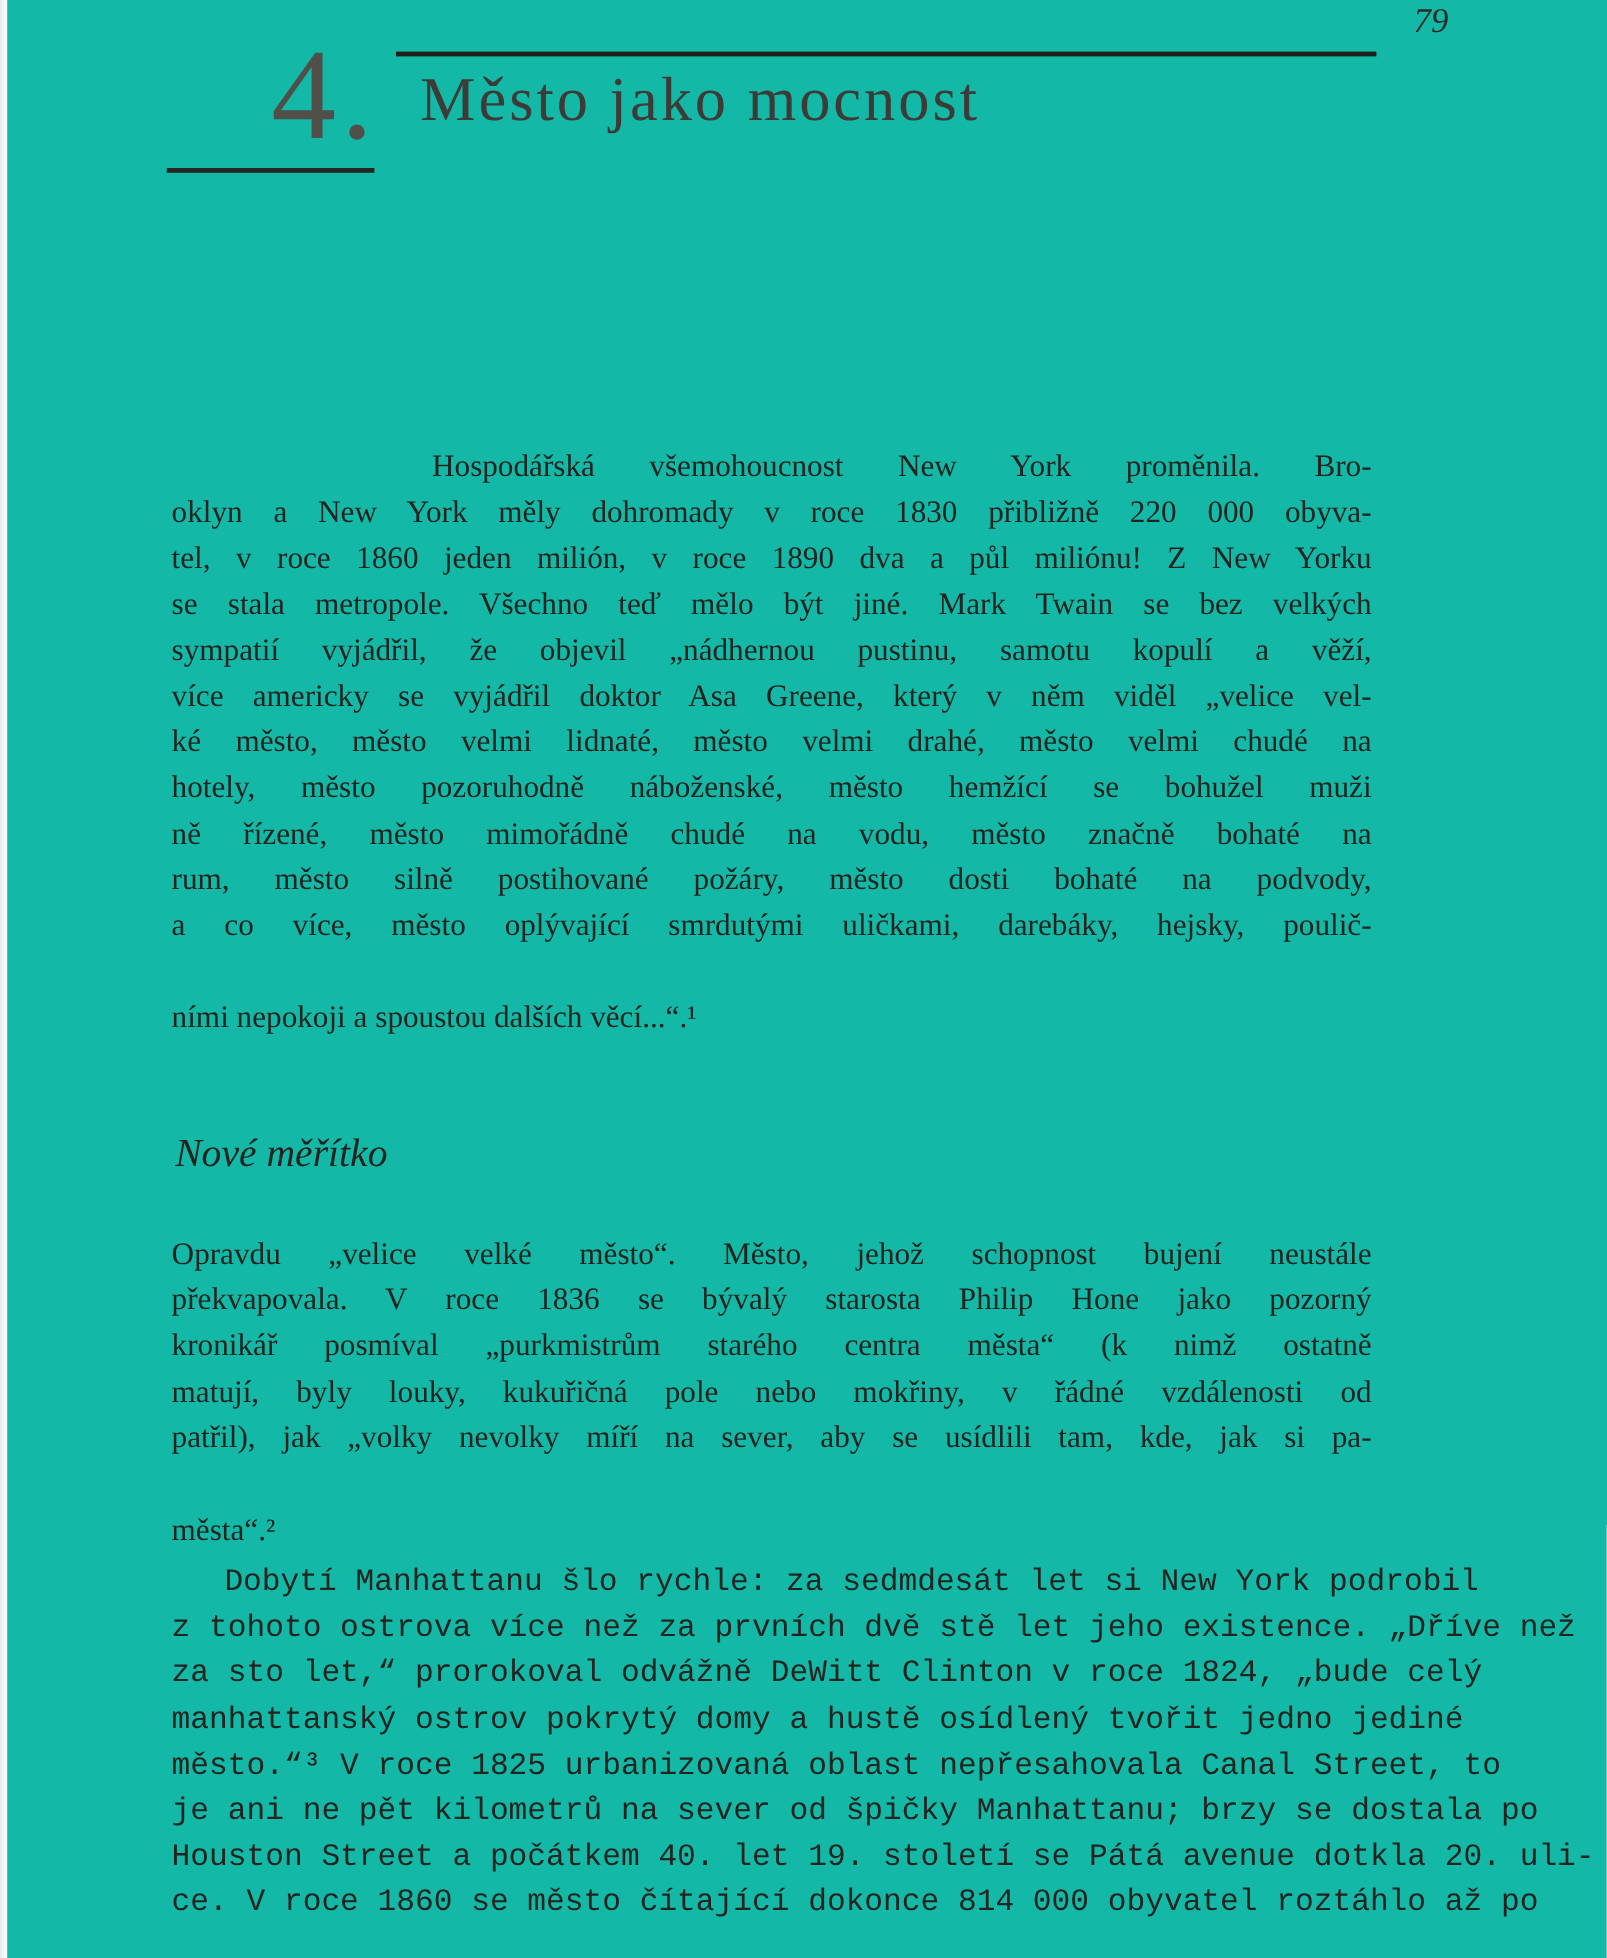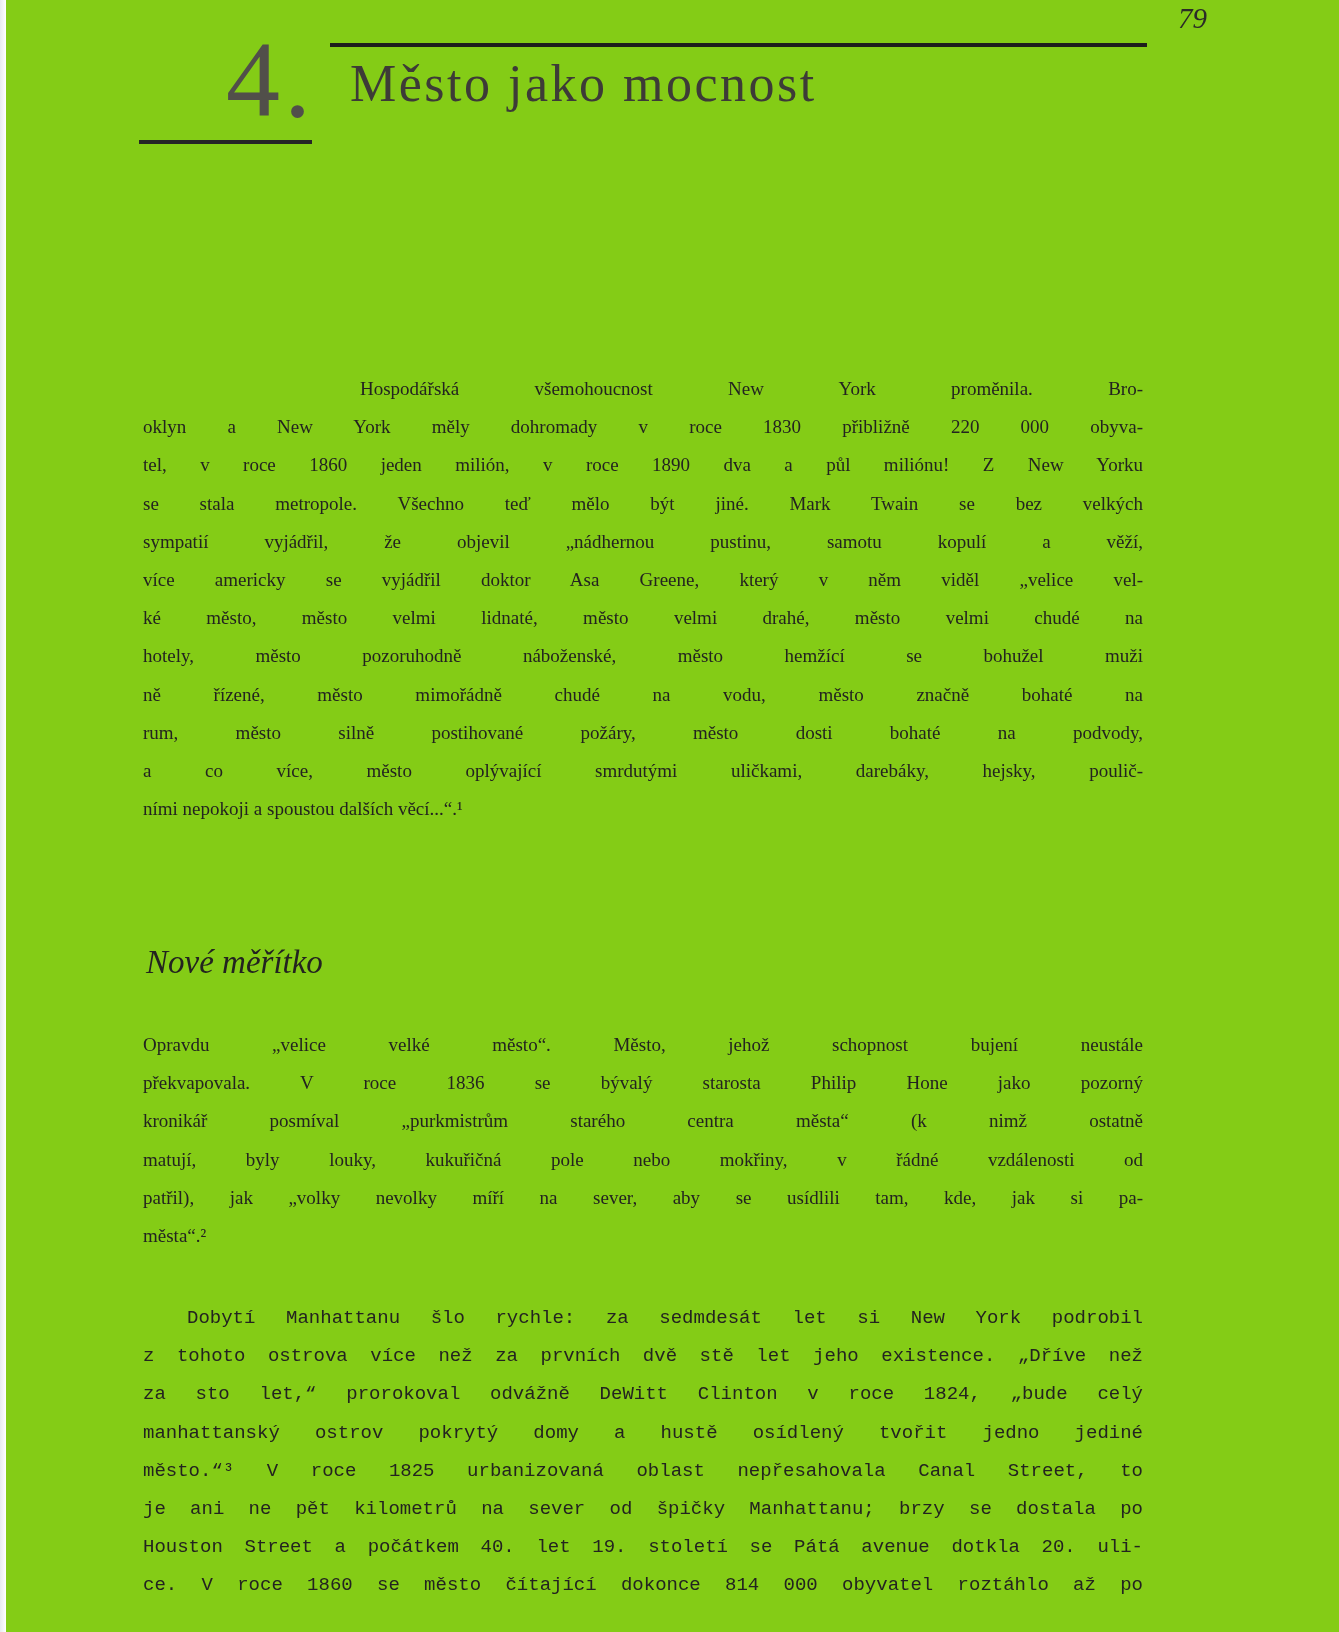--- a/index.html
+++ b/index.html
@@ -4,21 +4,21 @@
 <style>
   html, body {
     margin: 0;
     padding: 0;
     background: #ffffff;
   }
   #page {
     position: relative;
     width: 1339px;
     height: 1632px;
-    background: #84cc16;
+    background: #14b8a6;
     font-family: "Liberation Serif", "DejaVu Serif", serif;
     color: #232320;
     overflow: hidden;
   }
   
   .scan-edge {
     position: absolute;
     left: 0; top: 0;
     width: 6px; height: 100%;
     background: linear-gradient(to right, #e7eaee, #ffffff);
@@ -72,29 +72,30 @@
     position: absolute;
     left: 143px;
     width: 1000px;
   }
   #p1 { top: 370px; }
   #p2 { top: 1026px; }
   #p3 { top: 1299px; font-family: Liberation Mono, monospace; }
   .line {
     height: 38.2px;
     line-height: 38.2px;
-    font-size: 19px;
+    font-size: 26px;
     text-align: justify;
     text-align-last: justify;
     -moz-text-align-last: justify;
     overflow: visible;
     white-space: nowrap;
   }
   .line.lastline {
     text-align-last: left;
+    margin-top: 39px;
     -moz-text-align-last: left;
   }
   .line.deep-indent { text-indent: 217px; }
   .line.para-indent { text-indent: 44px; }
 </style>
 </head>
 <body>
 
 <div id="page">
   <div class="scan-edge"></div>

